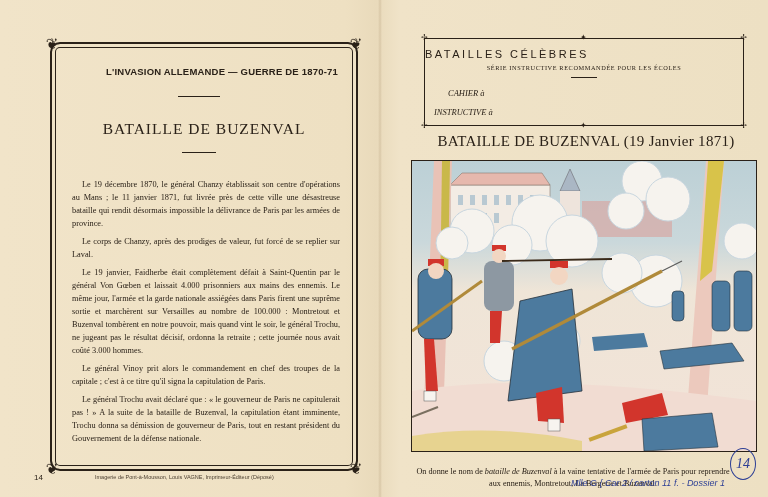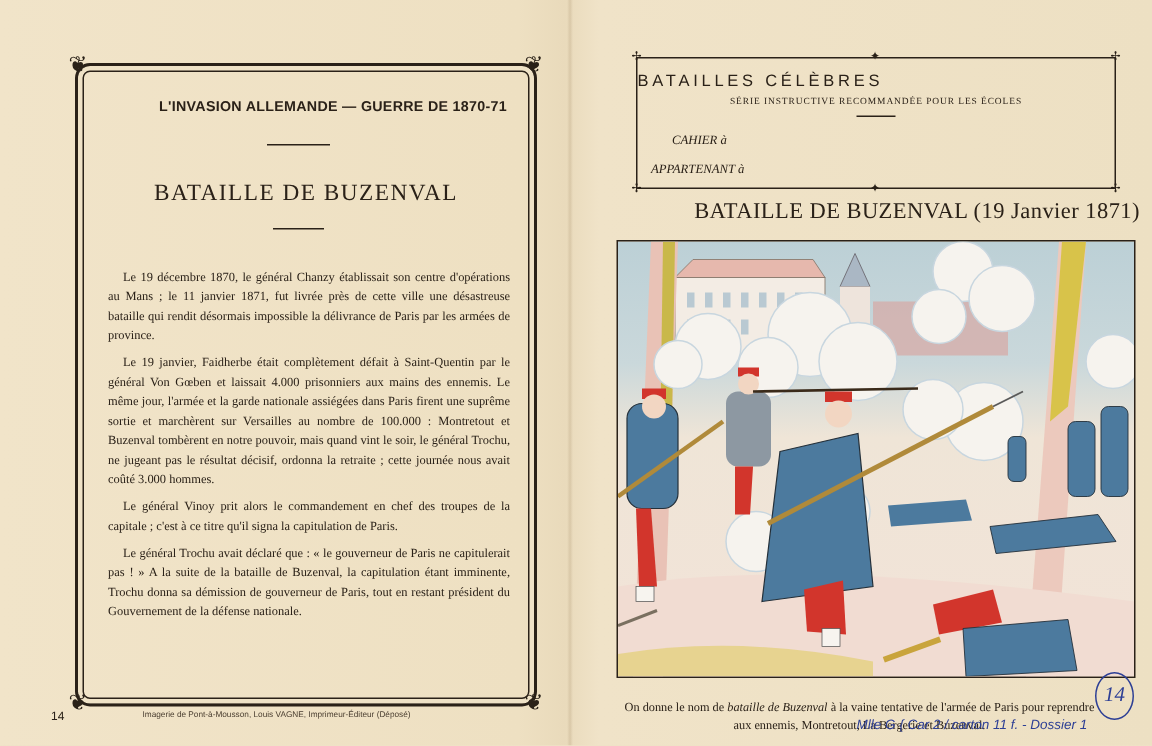--- a/index.html
+++ b/index.html
@@ -77,21 +77,21 @@
   }
   .small-orn {
     position: absolute; left: 146px; top: 38px; width: 26px; height: 1px; background: #2a2118;
   }
   .field-label {
     position: absolute; font-style: italic; font-size: 8.5px;
   }
   .field-cahier { left: 23px; top: 49px; }
   .field-appartenant { left: 9px; top: 68px; }
   .right-title {
-    position: absolute; left: 412px; width: 348px; top: 133px; text-align: right;
+    position: absolute; left: 412px; width: 348px; top: 133px; text-align: center;
     font-size: 15px; letter-spacing: 0.3px;
   }
   .illustration {
     position: absolute; left: 411px; top: 160px; width: 344px; height: 290px;
     border: 1.5px solid #2a2118; overflow: hidden;
     background: linear-gradient(180deg, #bcd0d6 0%, #cad8db 28%, #efe5d7 45%, #f2e3d8 100%);
   }
   .caption {
     position: absolute; left: 412px; width: 322px; top: 466px; text-align: center;
     font-size: 8.2px; line-height: 12px;
@@ -119,41 +119,42 @@
   <span class="corner bl">❦</span>
   <span class="corner br">❦</span>
 
   <div class="left-header">L'INVASION ALLEMANDE — GUERRE DE 1870-71</div>
   <div class="rule rule1"></div>
   <div class="left-title">BATAILLE DE BUZENVAL</div>
   <div class="rule rule2"></div>
 
   <div class="body-text">
     <p>Le 19 décembre 1870, le général Chanzy établissait son centre d'opérations au Mans ; le 11 janvier 1871, fut livrée près de cette ville une désastreuse bataille qui rendit désormais impossible la délivrance de Paris par les armées de province.</p>
+    <p>Le corps de Chanzy, après des prodiges de valeur, fut forcé de se replier sur Laval.</p>
     <p>Le 19 janvier, Faidherbe était complètement défait à Saint-Quentin par le général Von Gœben et laissait 4.000 prisonniers aux mains des ennemis. Le même jour, l'armée et la garde nationale assiégées dans Paris firent une suprême sortie et marchèrent sur Versailles au nombre de 100.000 : Montretout et Buzenval tombèrent en notre pouvoir, mais quand vint le soir, le général Trochu, ne jugeant pas le résultat décisif, ordonna la retraite ; cette journée nous avait coûté 3.000 hommes.</p>
     <p>Le général Vinoy prit alors le commandement en chef des troupes de la capitale ; c'est à ce titre qu'il signa la capitulation de Paris.</p>
     <p>Le général Trochu avait déclaré que : « le gouverneur de Paris ne capitulerait pas ! » A la suite de la bataille de Buzenval, la capitulation étant imminente, Trochu donna sa démission de gouverneur de Paris, tout en restant président du Gouvernement de la défense nationale.</p>
   </div>
 </div>
 <div class="page-num-left">14</div>
 <div class="imprint">Imagerie de Pont-à-Mousson, Louis VAGNE, Imprimeur-Éditeur (Déposé)</div>
 
 <div class="cover-box">
   <span class="cover-orn" style="left:-4px;top:-5px">✢</span>
   <span class="cover-orn" style="right:-4px;top:-5px">✢</span>
   <span class="cover-orn" style="left:-4px;bottom:-5px">✢</span>
   <span class="cover-orn" style="right:-4px;bottom:-5px">✢</span>
   <span class="cover-orn" style="left:155px;top:-5px">✦</span>
   <span class="cover-orn" style="left:155px;bottom:-5px">✦</span>
 
   <div class="series-title">BATAILLES CÉLÈBRES</div>
   <div class="series-sub">SÉRIE INSTRUCTIVE RECOMMANDÉE POUR LES ÉCOLES</div>
   <div class="small-orn"></div>
   <div class="field-label field-cahier">CAHIER à</div>
-  <div class="field-label field-appartenant">APPARTENANT à</div>
+  <div class="field-label field-appartenant">INSTRUCTIVE à</div>
 </div>
 
 <div class="right-title">BATAILLE DE BUZENVAL (19 Janvier 1871)</div>
 
 <div class="illustration" title="Colored engraving: French infantry in blue coats and red kepis and trousers advancing with bayoneted rifles through smoke toward a château, fallen soldiers in the foreground">
   <svg width="344" height="290" viewBox="0 0 344 290">
 
     <rect x="38" y="24" width="100" height="52" fill="#f3ece4" stroke="#8a7a6e" stroke-width="0.6"></rect>
     <polygon points="38,24 50,12 130,12 138,24" fill="#e6b8ad" stroke="#8a7a6e" stroke-width="0.6"></polygon>
     <polygon points="148,30 158,8 168,30" fill="#aab7c4" stroke="#6c6a70" stroke-width="0.6"></polygon>

